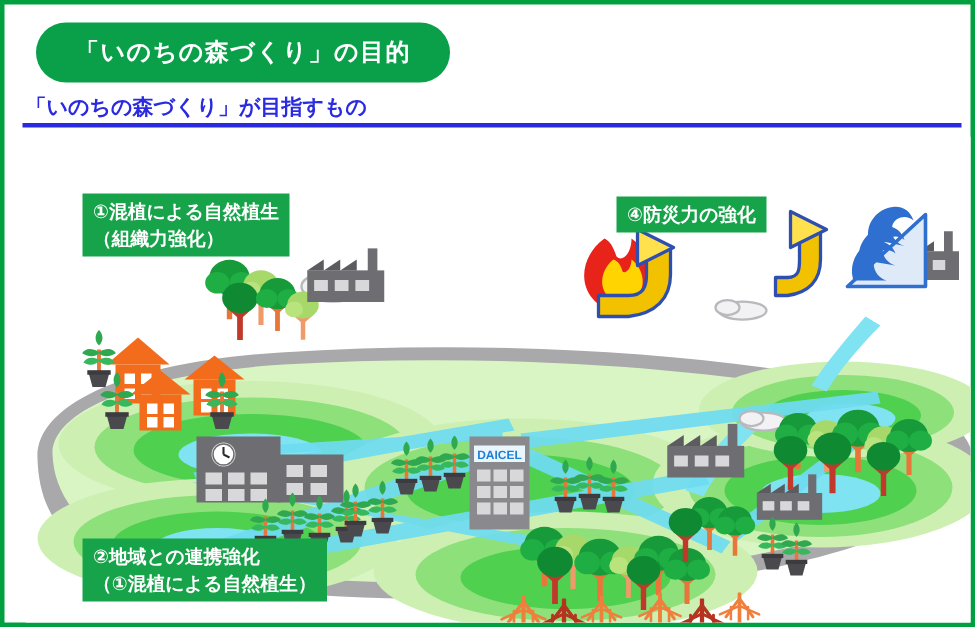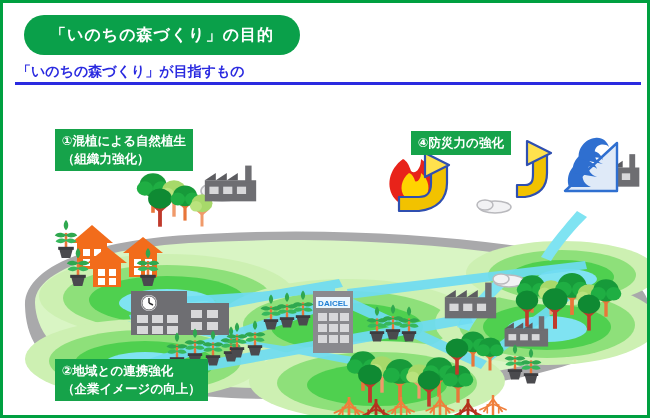--- a/index.html
+++ b/index.html
@@ -384,16 +384,16 @@
         <path d="M562 68 C560 58 568 48 578 47 C585 46 590 50 592 56
                  C588 52 580 53 578 59 C576 66 580 71 586 73 Z" fill="#2f6fd0"></path>
       </g>
 
     </svg>
   </div>
 
   <div class="callout" id="label-1">①混植による自然植生
 （組織力強化）</div>
   <div class="callout" id="label-2">②地域との連携強化
-（企業イメージの向上）</div>
+（①混植による自然植生）</div>
   <div class="callout" id="label-4">④防災力の強化</div>
 
 </div>
 
 </body></html>

